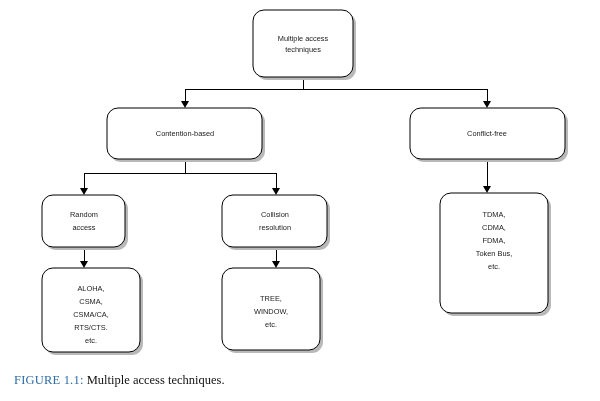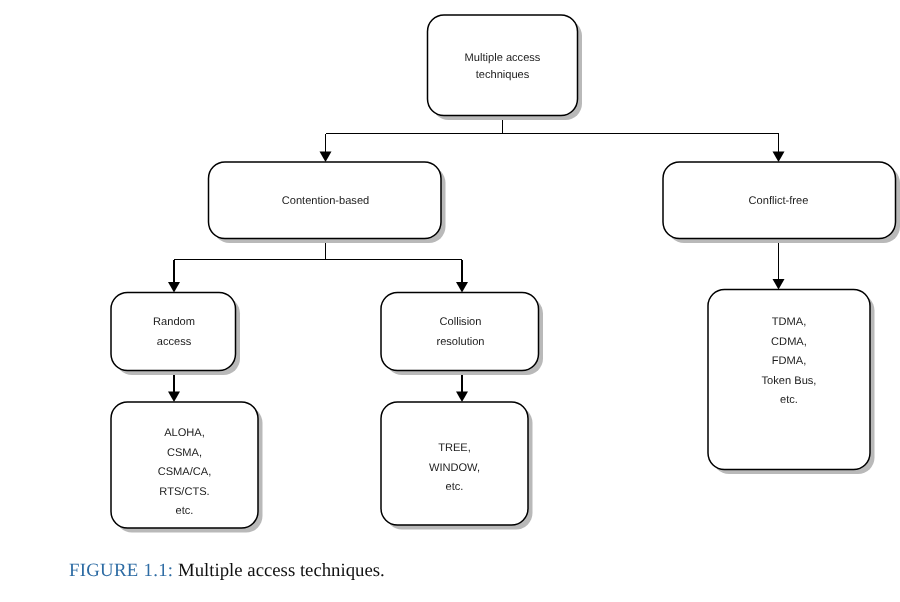--- a/index.html
+++ b/index.html
@@ -15,21 +15,20 @@
     overflow: hidden;
     font-family: "Liberation Sans", sans-serif;
     color: #000000;
   }
   #figure-root {
     position: absolute;
     left: 0;
     top: 0;
     width: 544px;
     height: 401px;
-    margin-left: 32px;
   }
   svg#flow {
     position: absolute;
     left: 0;
     top: 0;
     width: 600px;
     height: 366px;
     display: block;
   }
   .node-box {

